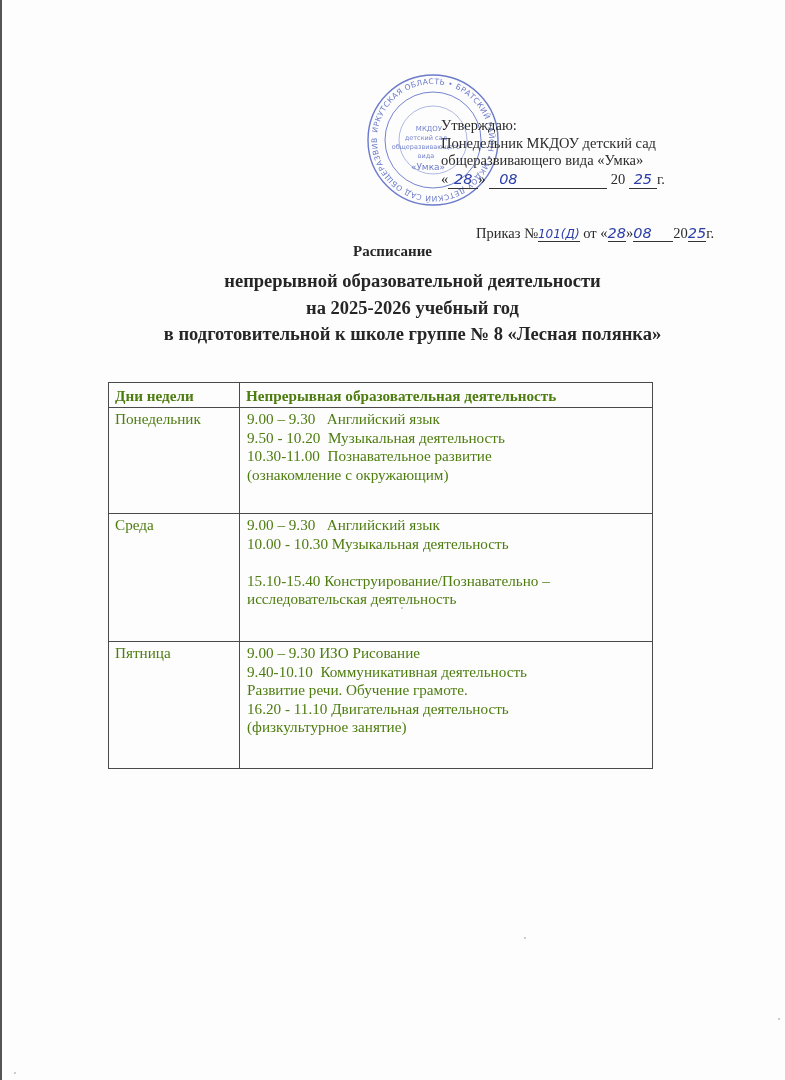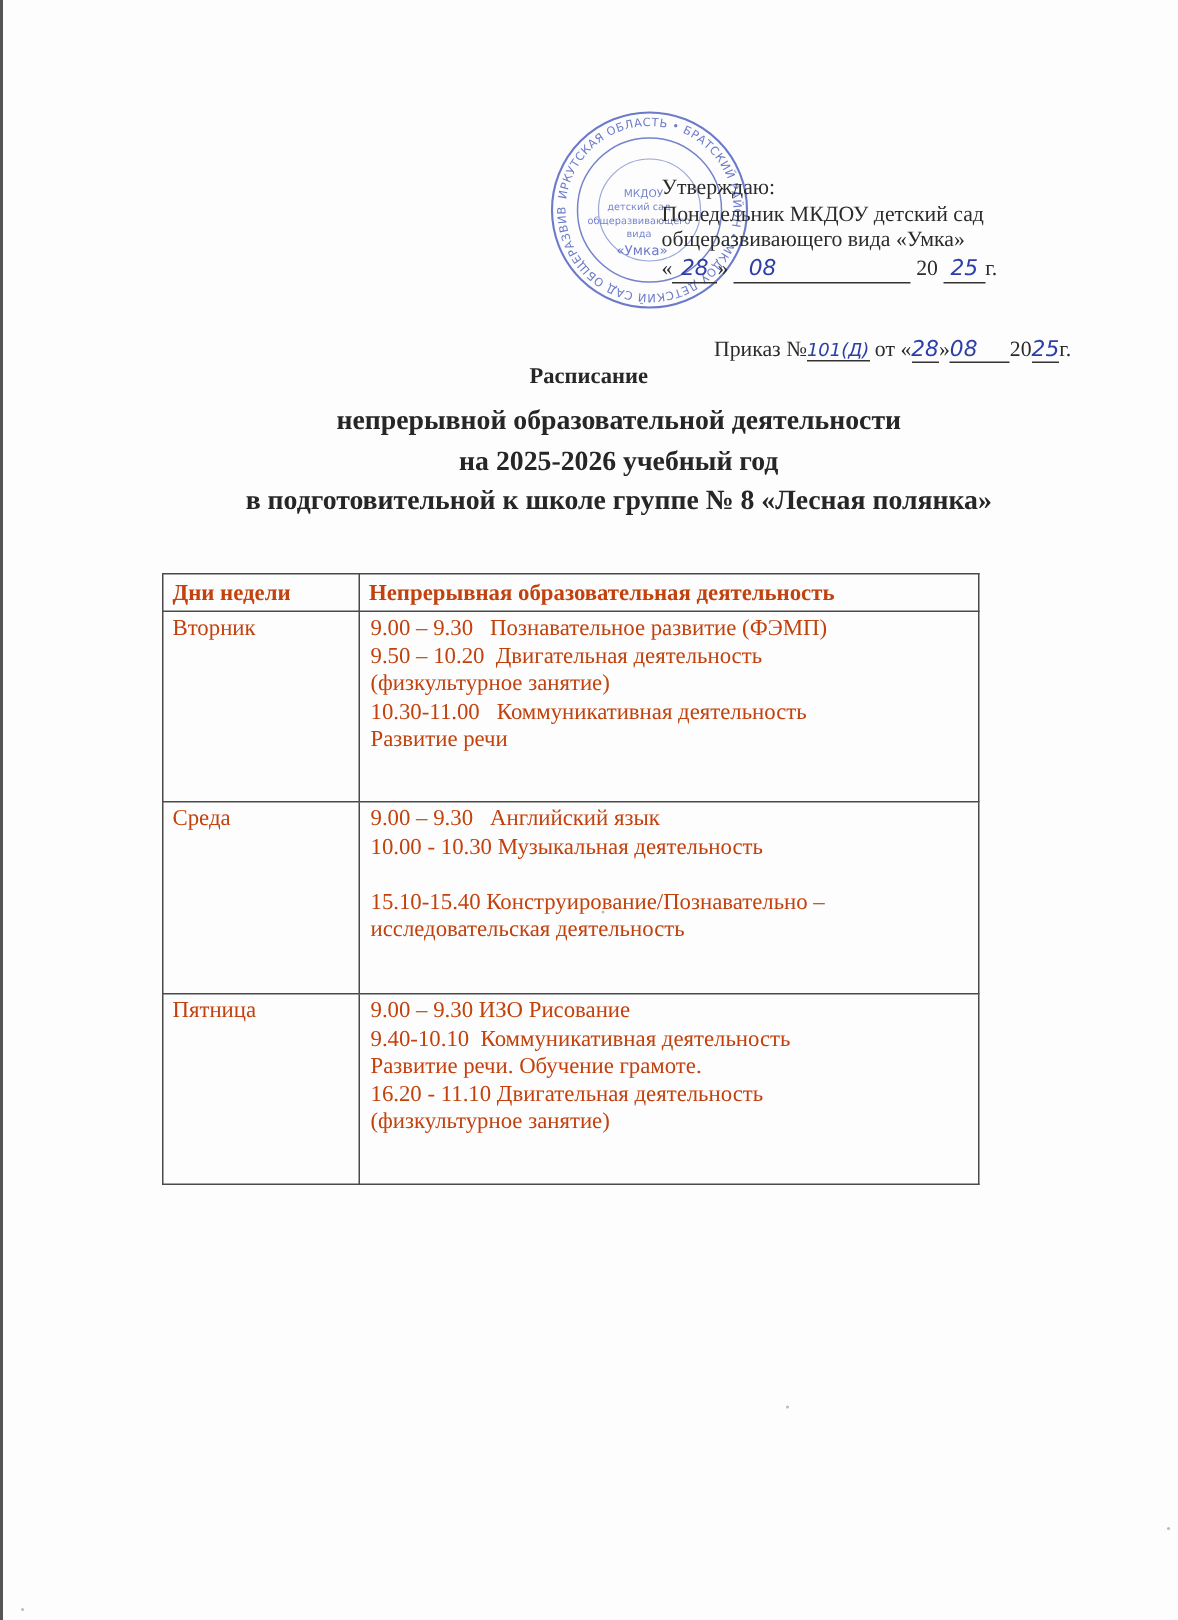--- a/index.html
+++ b/index.html
@@ -21,21 +21,21 @@
   .order-line { position: absolute; left: 476px; top: 225px; font-size: 14.5px; color: #2b2b2b; white-space: nowrap; }
 
   .title-block { position: absolute; left: 0; top: 243px; width: 785px; text-align: center; font-weight: bold; color: #262626; }
   .title-block .t1 { position: absolute; left: 0; width: 785px; top: 0; font-size: 15px; }
   .title-block .t2 { position: absolute; left: 0; width: 825px; top: 28px; font-size: 18.5px; }
   .title-block .t3 { position: absolute; left: 0; width: 825px; top: 55px; font-size: 18.5px; }
   .title-block .t4 { position: absolute; left: 0; width: 825px; top: 81px; font-size: 18.5px; }
 
   table.schedule {
     position: absolute; left: 108px; top: 382px; width: 545px;
-    border-collapse: collapse; font-size: 15.2px; line-height: 18.5px; color: #c2410c;
+    border-collapse: collapse; font-size: 15.2px; line-height: 18.5px; color: #4d7c0f;
   }
   table.schedule th, table.schedule td {
     border: 1.3px solid #4a4a4a; vertical-align: top; text-align: left; padding: 0 6px;
   }
   table.schedule th { font-weight: bold; height: 25px; padding-top: 4px; box-sizing: border-box; }
   table.schedule td.day { width: 118px; padding-top: 2px; }
   table.schedule td.acts { padding-left: 7px; padding-top: 2px; }
   .line { white-space: pre; }
   tr.r-mon td { height: 103px; }
   tr.r-tue td { height: 124px; }
@@ -93,28 +93,27 @@
   </div>
 
   <table class="schedule">
     <thead>
       <tr>
         <th>Дни недели</th>
         <th>Непрерывная образовательная деятельность</th>
       </tr>
     </thead>
     <tbody>
-      <tr class="r-tue">
-        <td class="day">Вторник</td>
+      <tr class="r-mon">
+        <td class="day">Понедельник</td>
         <td class="acts">
-          <div class="line">9.00 – 9.30   Познавательное развитие (ФЭМП)</div>
-          <div class="line">9.50 – 10.20  Двигательная деятельность</div>
-          <div class="line">(физкультурное занятие)</div>
-          <div class="line">10.30-11.00   Коммуникативная деятельность</div>
-          <div class="line">Развитие речи</div>
+          <div class="line">9.00 – 9.30   Английский язык</div>
+          <div class="line">9.50 - 10.20  Музыкальная деятельность</div>
+          <div class="line">10.30-11.00  Познавательное развитие</div>
+          <div class="line">(ознакомление с окружающим)</div>
         </td>
       </tr>
       <tr class="r-wed">
         <td class="day">Среда</td>
         <td class="acts">
           <div class="line">9.00 – 9.30   Английский язык</div>
           <div class="line">10.00 - 10.30 Музыкальная деятельность</div>
           <div class="line" style="height:18.5px;"></div>
           <div class="line">15.10-15.40 Конструирование/Познавательно –</div>
           <div class="line">исследовательская деятельность</div>

